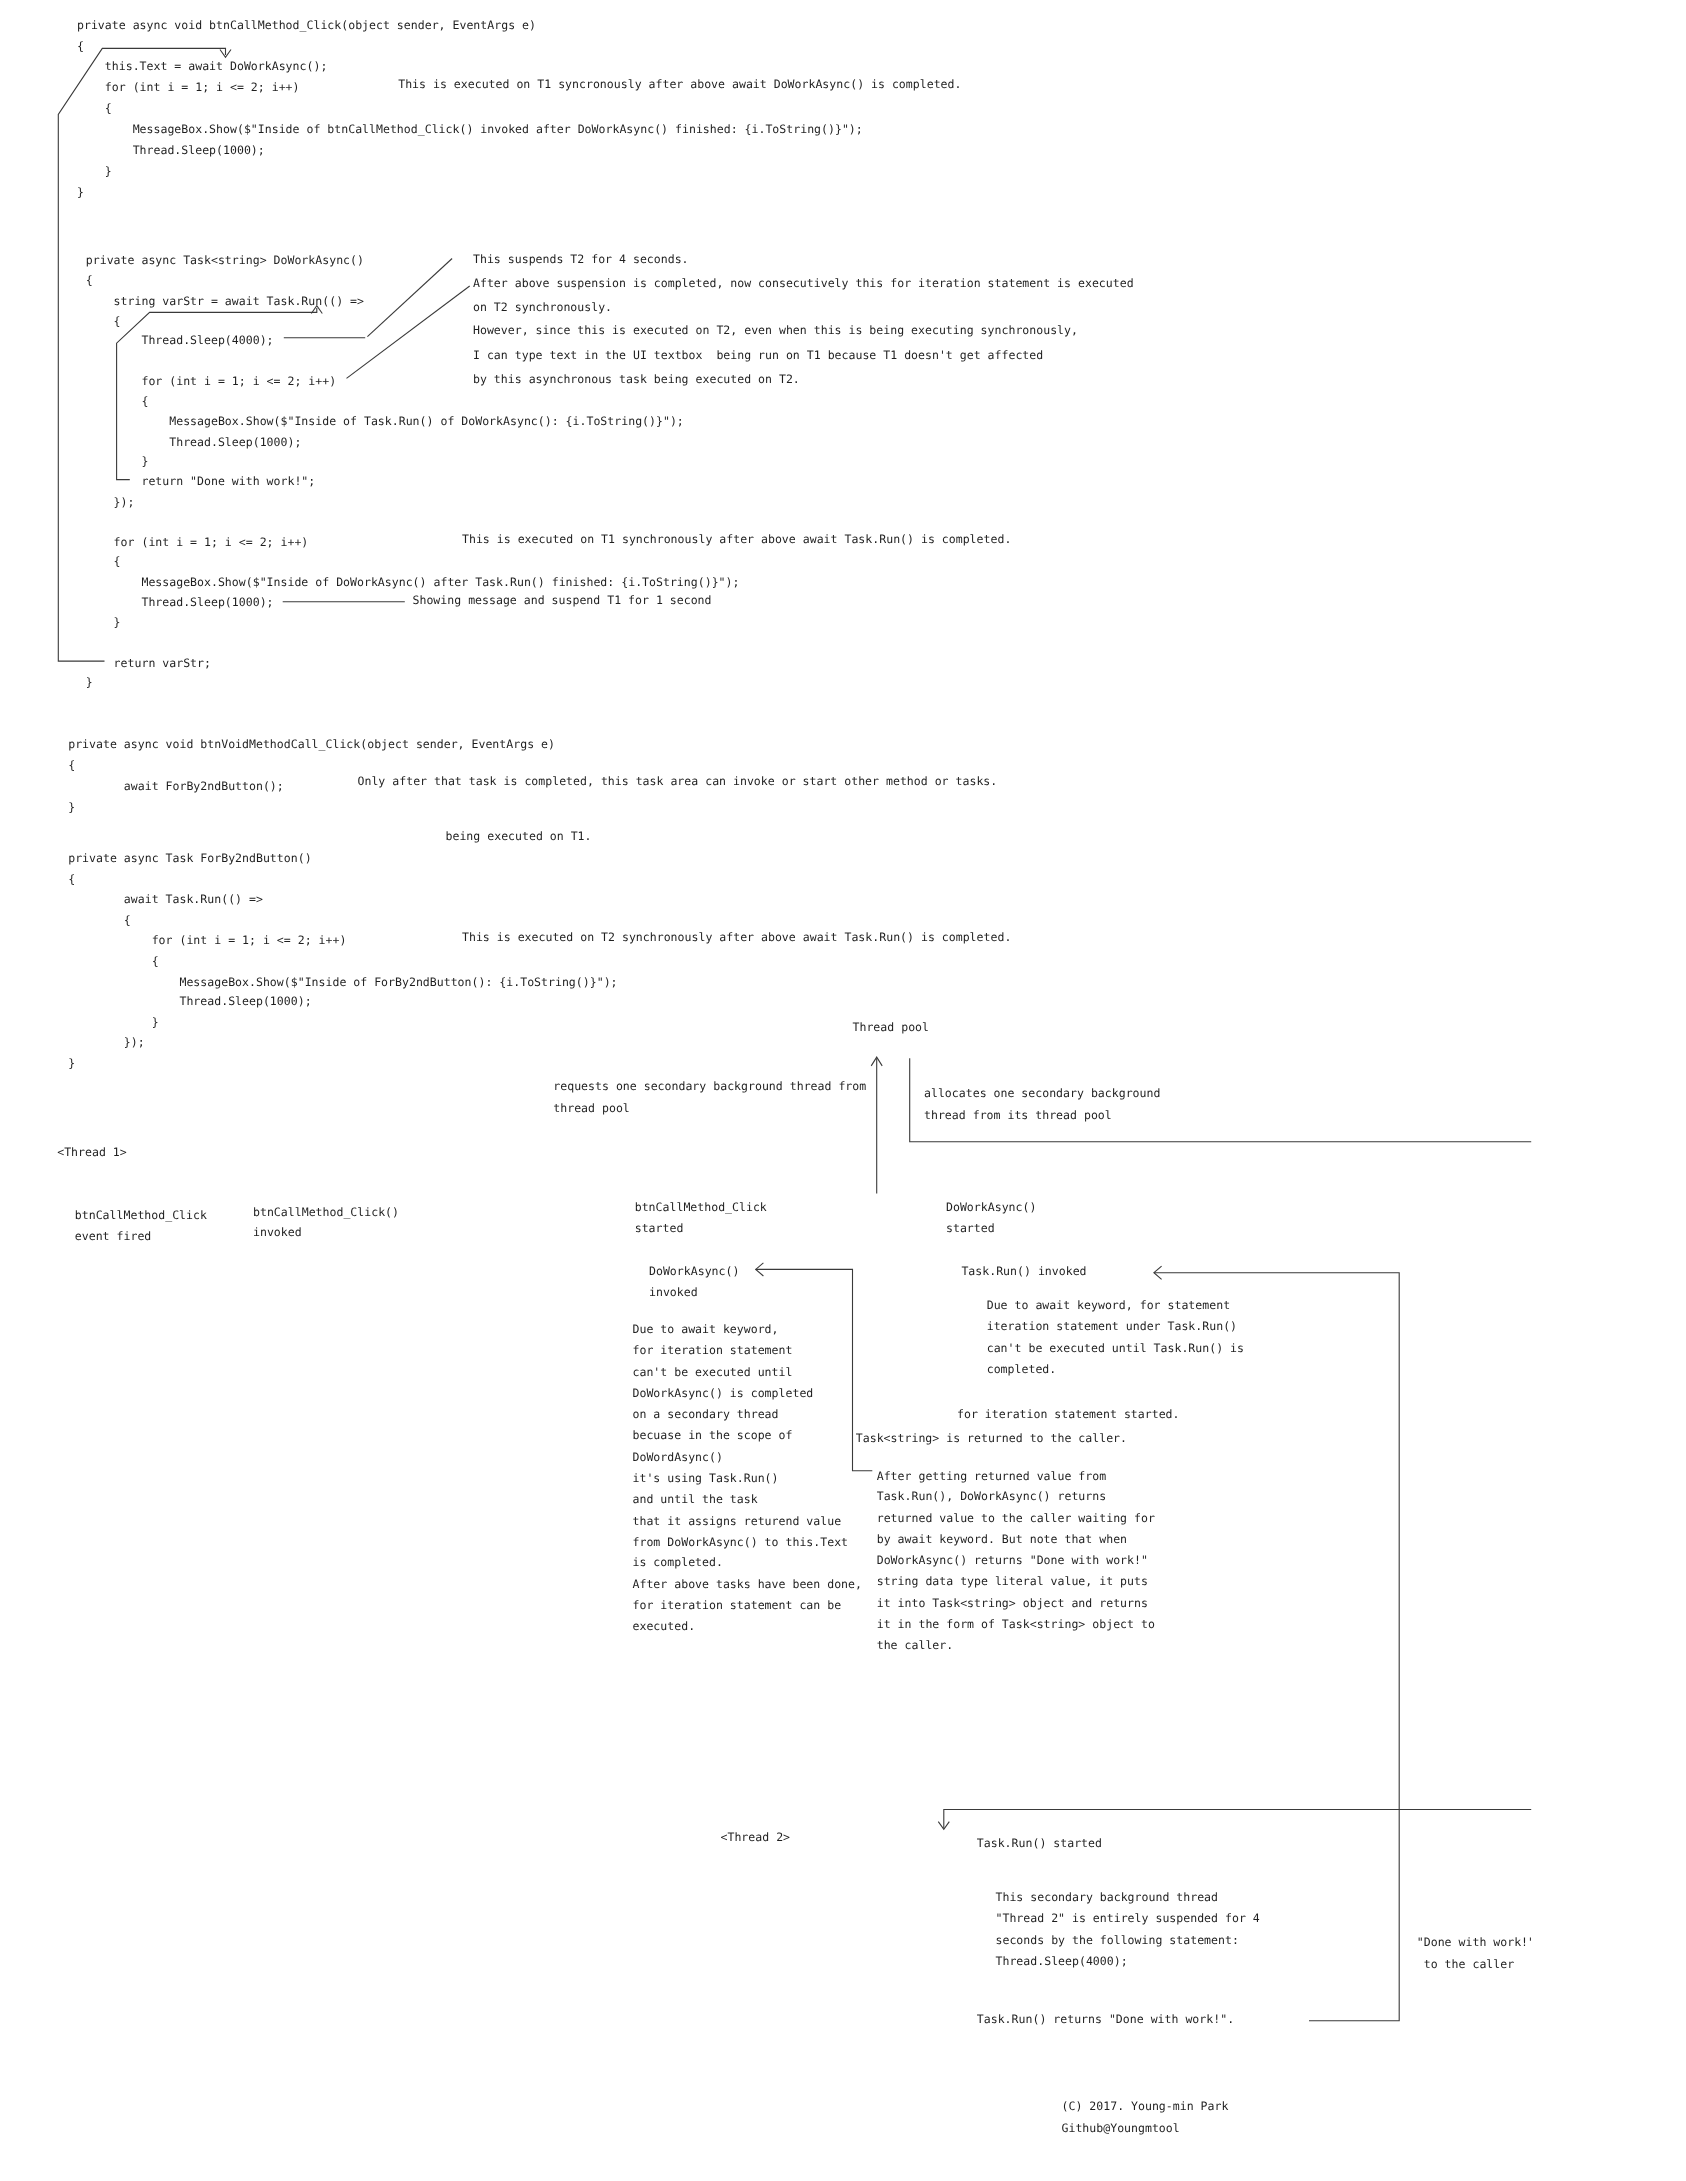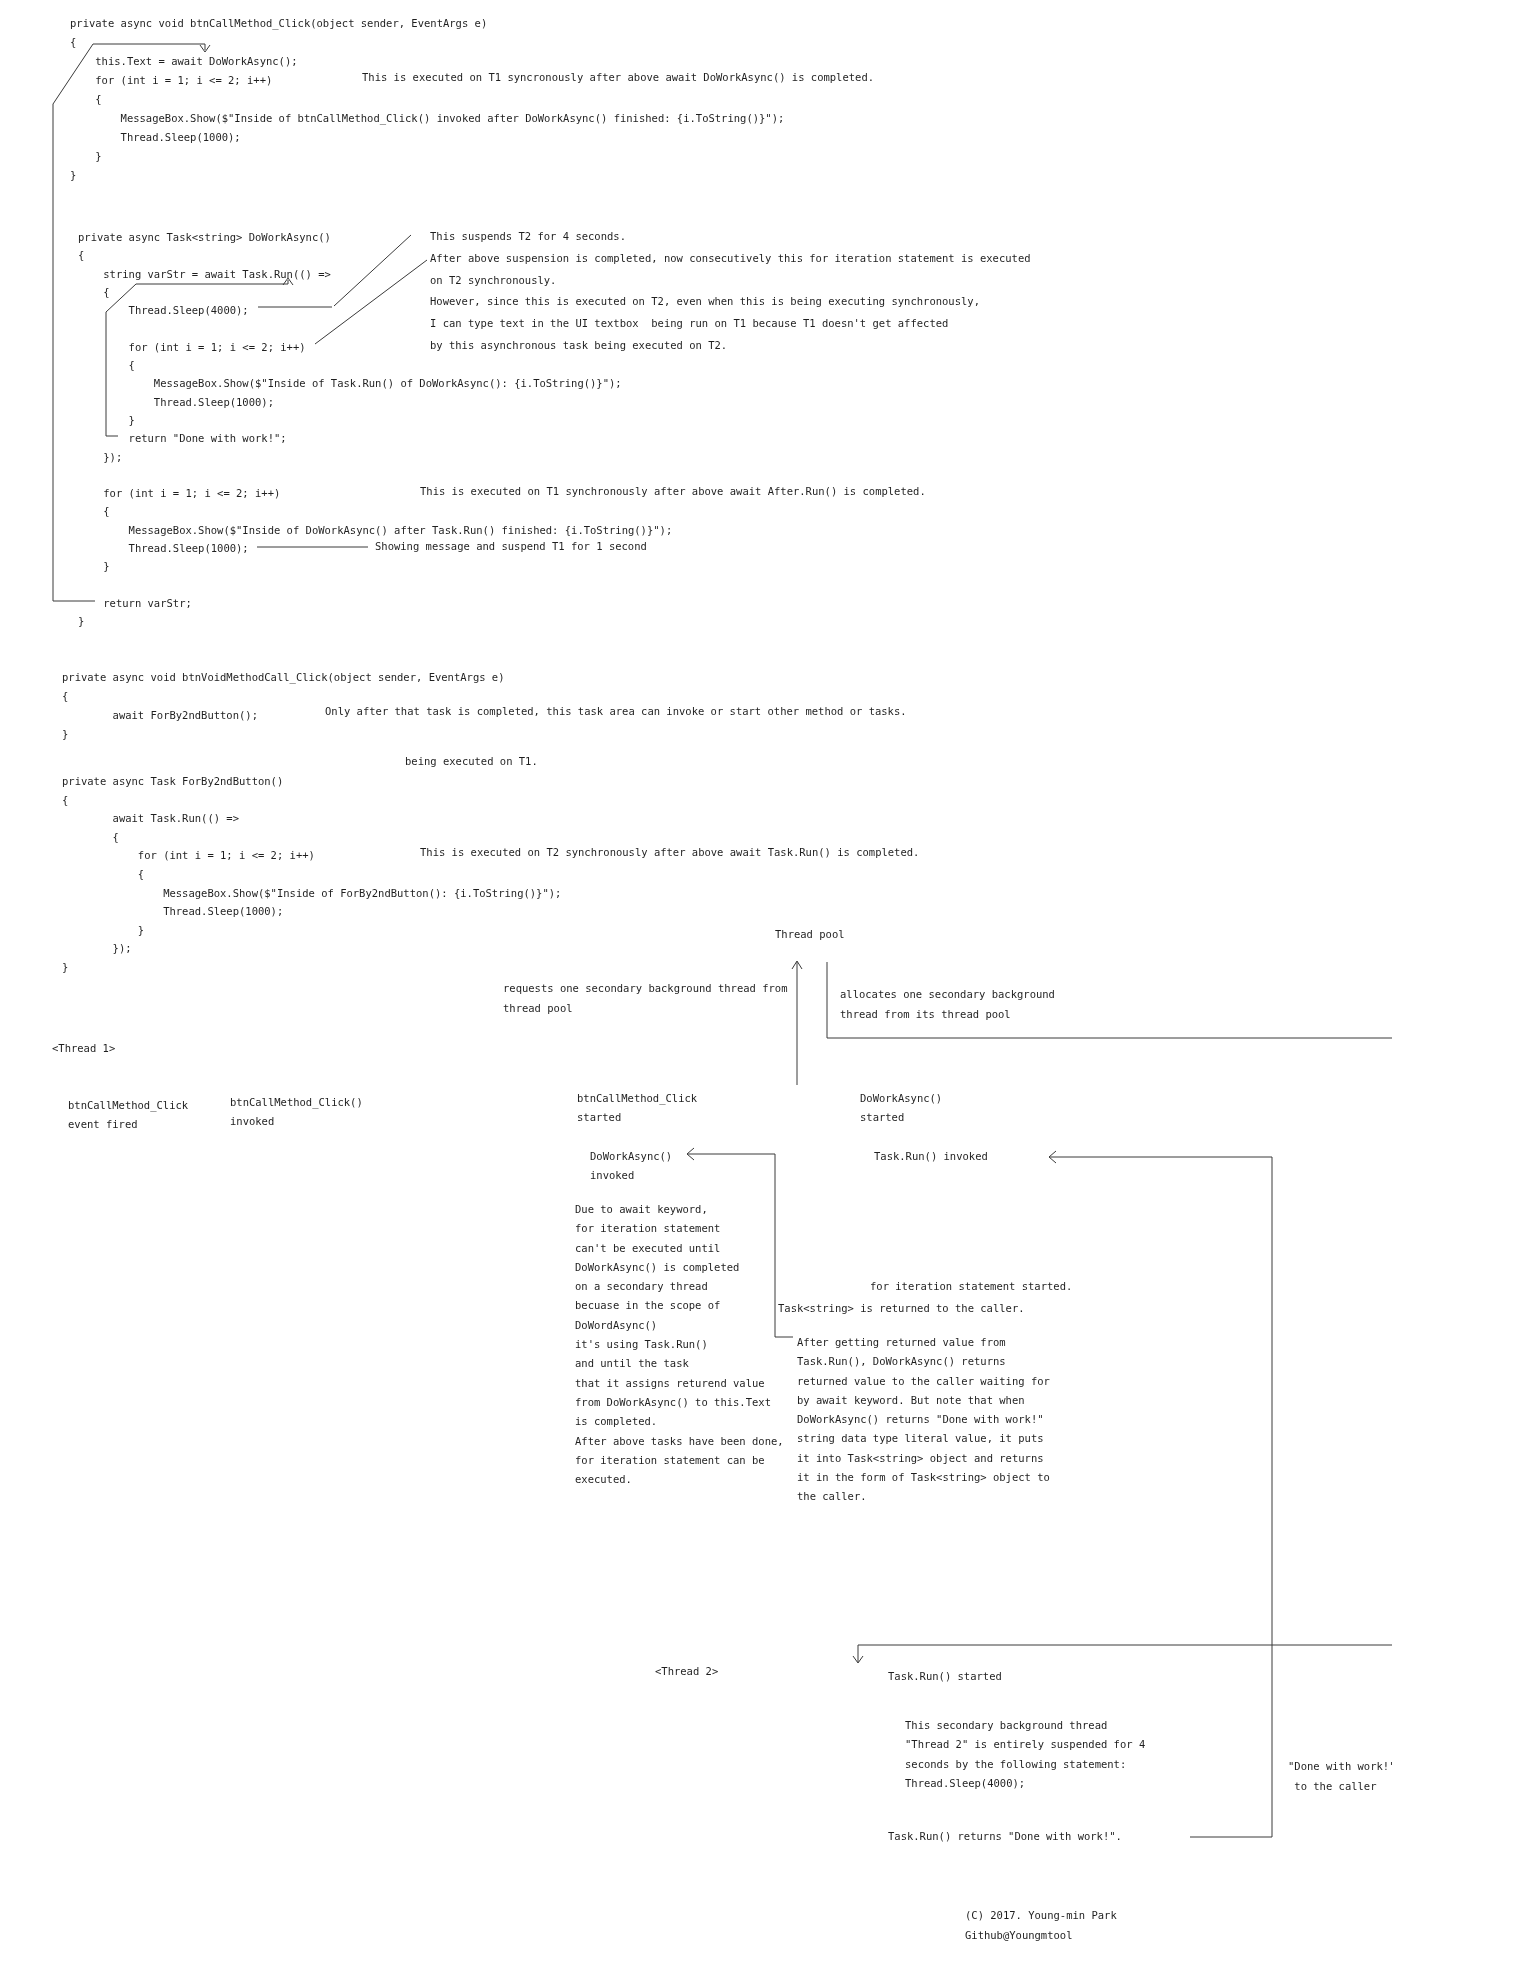--- a/index.html
+++ b/index.html
@@ -47,21 +47,21 @@
 
     <path d="M1049,1157 L1272,1157 L1272,1837 L1190,1837"></path>
     <path d="M1056,1151 L1049,1157 L1056,1163"></path>
   </svg>
 
   <div class="abs" style="left:70px;top:14px;line-height:19px"><div class="ln">private async void btnCallMethod_Click(object sender, EventArgs e)</div><div class="ln">{</div><div class="ln">    this.Text = await DoWorkAsync();</div><div class="ln">    for (int i = 1; i &lt;= 2; i++)</div><div class="ln">    {</div><div class="ln">        MessageBox.Show($"Inside of btnCallMethod_Click() invoked after DoWorkAsync() finished: {i.ToString()}");</div><div class="ln">        Thread.Sleep(1000);</div><div class="ln">    }</div><div class="ln">}</div></div>
   <div class="abs" style="left:362px;top:71px">This is executed on T1 syncronously after above await DoWorkAsync() is completed.</div>
 
   <div class="abs" style="left:78px;top:228px;line-height:18.3px"><div class="ln">private async Task&lt;string&gt; DoWorkAsync()</div><div class="ln">{</div><div class="ln">    string varStr = await Task.Run(() =&gt;</div><div class="ln">    {</div><div class="ln">        Thread.Sleep(4000);</div><div class="ln">&nbsp;</div><div class="ln">        for (int i = 1; i &lt;= 2; i++)</div><div class="ln">        {</div><div class="ln">            MessageBox.Show($"Inside of Task.Run() of DoWorkAsync(): {i.ToString()}");</div><div class="ln">            Thread.Sleep(1000);</div><div class="ln">        }</div><div class="ln">        return "Done with work!";</div><div class="ln">    });</div><div class="ln">&nbsp;</div><div class="ln">    for (int i = 1; i &lt;= 2; i++)</div><div class="ln">    {</div><div class="ln">        MessageBox.Show($"Inside of DoWorkAsync() after Task.Run() finished: {i.ToString()}");</div><div class="ln">        Thread.Sleep(1000);</div><div class="ln">    }</div><div class="ln">&nbsp;</div><div class="ln">    return varStr;</div><div class="ln">}</div></div>
   <div class="abs" style="left:430px;top:226px;line-height:21.8px"><div class="ln">This suspends T2 for 4 seconds.</div><div class="ln">After above suspension is completed, now consecutively this for iteration statement is executed</div><div class="ln">on T2 synchronously.</div><div class="ln">However, since this is executed on T2, even when this is being executing synchronously,</div><div class="ln">I can type text in the UI textbox  being run on T1 because T1 doesn't get affected</div><div class="ln">by this asynchronous task being executed on T2.</div></div>
-  <div class="abs" style="left:420px;top:485px">This is executed on T1 synchronously after above await After.Run() is completed.</div>
+  <div class="abs" style="left:420px;top:485px">This is executed on T1 synchronously after above await Task.Run() is completed.</div>
   <div class="abs" style="left:375px;top:540px">Showing message and suspend T1 for 1 second</div>
 
   <div class="abs" style="left:62px;top:668px;line-height:19px"><div class="ln">private async void btnVoidMethodCall_Click(object sender, EventArgs e)</div><div class="ln">{</div><div class="ln">        await ForBy2ndButton();</div><div class="ln">}</div></div>
   <div class="abs" style="left:325px;top:702px;line-height:19.3px"><div class="ln">Only after that task is completed, this task area can invoke or start other method or tasks.</div></div>
 
   <div class="abs" style="left:62px;top:772px;line-height:18.6px"><div class="ln">private async Task ForBy2ndButton()</div><div class="ln">{</div><div class="ln">        await Task.Run(() =&gt;</div><div class="ln">        {</div><div class="ln">            for (int i = 1; i &lt;= 2; i++)</div><div class="ln">            {</div><div class="ln">                MessageBox.Show($"Inside of ForBy2ndButton(): {i.ToString()}");</div><div class="ln">                Thread.Sleep(1000);</div><div class="ln">            }</div><div class="ln">        });</div><div class="ln">}</div></div>
   <div class="abs" style="left:405px;top:752px;line-height:18.6px"><div class="ln">being executed on T1.</div></div>
   <div class="abs" style="left:420px;top:846px">This is executed on T2 synchronously after above await Task.Run() is completed.</div>
 
   <div class="abs" style="left:775px;top:928px">Thread pool</div>
@@ -70,20 +70,21 @@
 
   <div class="abs" style="left:52px;top:1042px">&lt;Thread 1&gt;</div>
   <div class="abs" style="left:68px;top:1096px;line-height:18.5px"><div class="ln">btnCallMethod_Click</div><div class="ln">event fired</div></div>
   <div class="abs" style="left:230px;top:1093px;line-height:18.5px"><div class="ln">btnCallMethod_Click()</div><div class="ln">invoked</div></div>
   <div class="abs" style="left:577px;top:1089px;line-height:18.5px"><div class="ln">btnCallMethod_Click</div><div class="ln">started</div></div>
   <div class="abs" style="left:860px;top:1089px;line-height:18.5px"><div class="ln">DoWorkAsync()</div><div class="ln">started</div></div>
   <div class="abs" style="left:590px;top:1147px;line-height:18.5px"><div class="ln">DoWorkAsync()</div><div class="ln">invoked</div></div>
   <div class="abs" style="left:874px;top:1150px">Task.Run() invoked</div>
 
   <div class="abs" style="left:575px;top:1200px;line-height:19.3px"><div class="ln">Due to await keyword,</div><div class="ln">for iteration statement</div><div class="ln">can't be executed until</div><div class="ln">DoWorkAsync() is completed</div><div class="ln">on a secondary thread</div><div class="ln">becuase in the scope of</div><div class="ln">DoWordAsync()</div><div class="ln">it's using Task.Run()</div><div class="ln">and until the task</div><div class="ln">that it assigns returend value</div><div class="ln">from DoWorkAsync() to this.Text</div><div class="ln">is completed.</div><div class="ln">After above tasks have been done,</div><div class="ln">for iteration statement can be</div><div class="ln">executed.</div></div>
+  <div class="abs" style="left:897px;top:1178px;line-height:19.3px"><div class="ln">Due to await keyword, for statement</div><div class="ln">iteration statement under Task.Run()</div><div class="ln">can't be executed until Task.Run() is</div><div class="ln">completed.</div></div>
   <div class="abs" style="left:870px;top:1280px">for iteration statement started.</div>
   <div class="abs" style="left:778px;top:1302px">Task&lt;string&gt; is returned to the caller.</div>
   <div class="abs" style="left:797px;top:1333px;line-height:19.3px"><div class="ln">After getting returned value from</div><div class="ln">Task.Run(), DoWorkAsync() returns</div><div class="ln">returned value to the caller waiting for</div><div class="ln">by await keyword. But note that when</div><div class="ln">DoWorkAsync() returns "Done with work!"</div><div class="ln">string data type literal value, it puts</div><div class="ln">it into Task&lt;string&gt; object and returns</div><div class="ln">it in the form of Task&lt;string&gt; object to</div><div class="ln">the caller.</div></div>
 
   <div class="abs" style="left:655px;top:1665px">&lt;Thread 2&gt;</div>
   <div class="abs" style="left:888px;top:1670px">Task.Run() started</div>
   <div class="abs" style="left:905px;top:1716px;line-height:19.3px"><div class="ln">This secondary background thread</div><div class="ln">"Thread 2" is entirely suspended for 4</div><div class="ln">seconds by the following statement:</div><div class="ln">Thread.Sleep(4000);</div></div>
   <div class="abs" style="left:1288px;top:1757px;line-height:19.5px"><div class="ln">"Done with work!" is returned</div><div class="ln"> to the caller</div></div>
   <div class="abs" style="left:888px;top:1830px">Task.Run() returns "Done with work!".</div>
 

